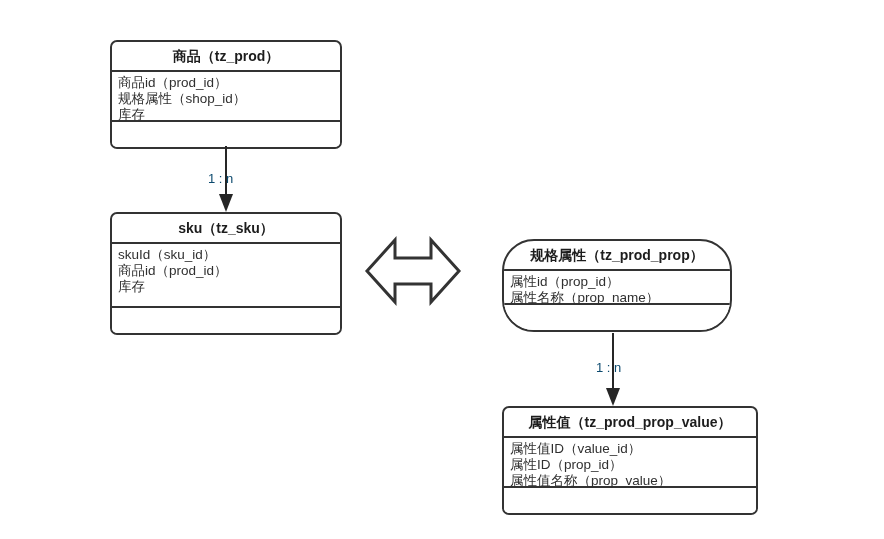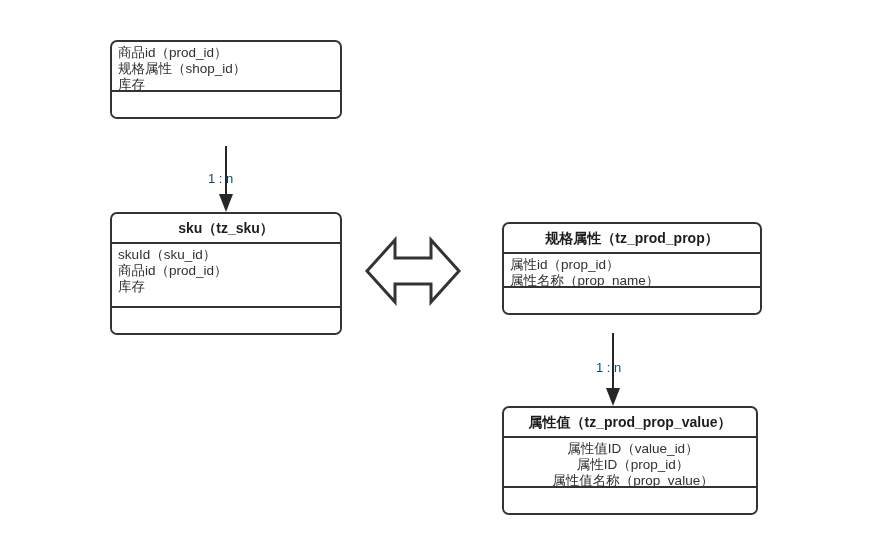--- a/index.html
+++ b/index.html
@@ -61,26 +61,26 @@
 
   
   #box-prod        { left: 110px; top: 40px;  width: 232px; }
   #box-prod .entity-attrs  { height: 50px; }
   #box-prod .entity-footer { height: 25px; }
 
   #box-sku         { left: 110px; top: 212px; width: 232px; }
   #box-sku .entity-attrs   { height: 64px; }
   #box-sku .entity-footer  { height: 25px; }
 
-  #box-prop        { left: 502px; top: 222px; width: 260px; }
+  #box-prop        { left: 502px; top: 239px; width: 230px; border-radius: 32px; }
   #box-prop .entity-attrs  { height: 34px; }
   #box-prop .entity-footer { height: 25px; }
 
   #box-prop-value  { left: 502px; top: 406px; width: 256px; }
-  #box-prop-value .entity-attrs  { height: 50px; text-align: center; }
+  #box-prop-value .entity-attrs  { height: 50px; }
   #box-prop-value .entity-footer { height: 25px; }
 
   
   .connector {
     position: absolute;
   }
   .conn-label {
     position: absolute;
     font-size: 13px;
     line-height: 14px;
@@ -100,20 +100,21 @@
     width: 100px;
     height: 74px;
   }
 </style>
 </head>
 <body>
 
 <div id="canvas">
 
   <div class="entity" id="box-prod">
+    <div class="entity-header">商品（tz_prod）</div>
     <div class="entity-attrs">
       <div class="attr-row">商品id（prod_id）</div>
       <div class="attr-row">规格属性（shop_id）</div>
       <div class="attr-row">库存</div>
     </div>
     <div class="entity-footer"></div>
   </div>
 
   <div class="entity" id="box-sku">
     <div class="entity-header">sku（tz_sku）</div>

